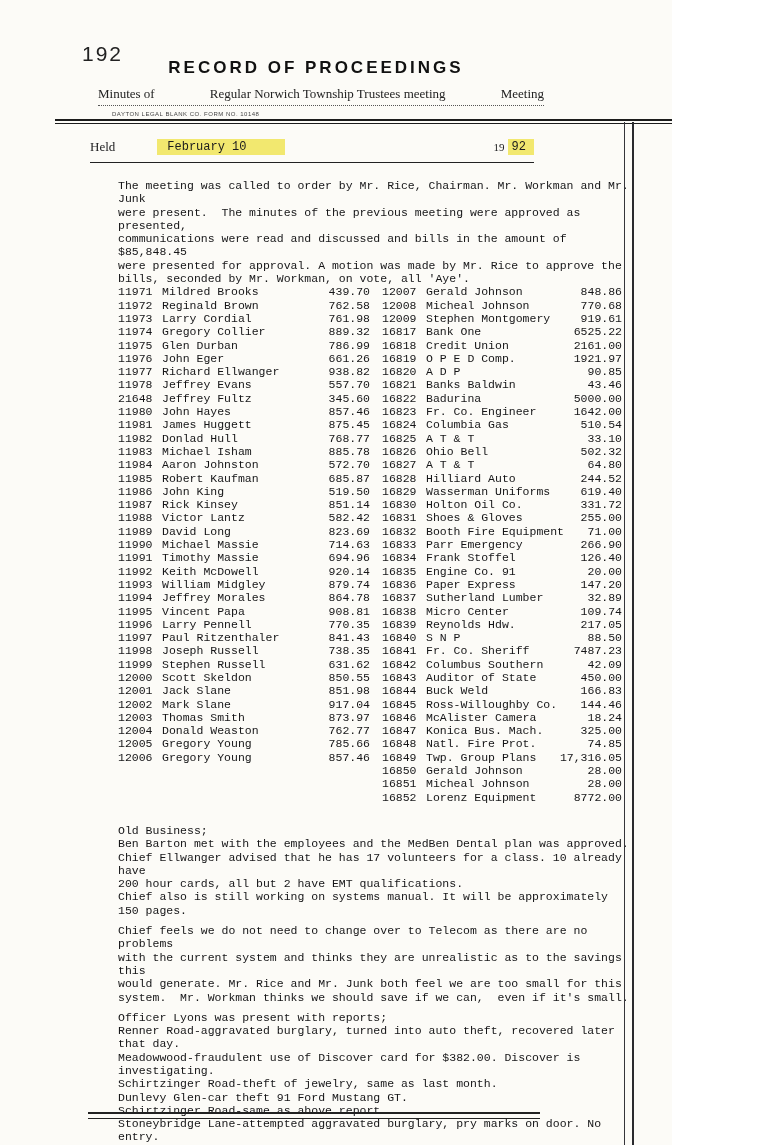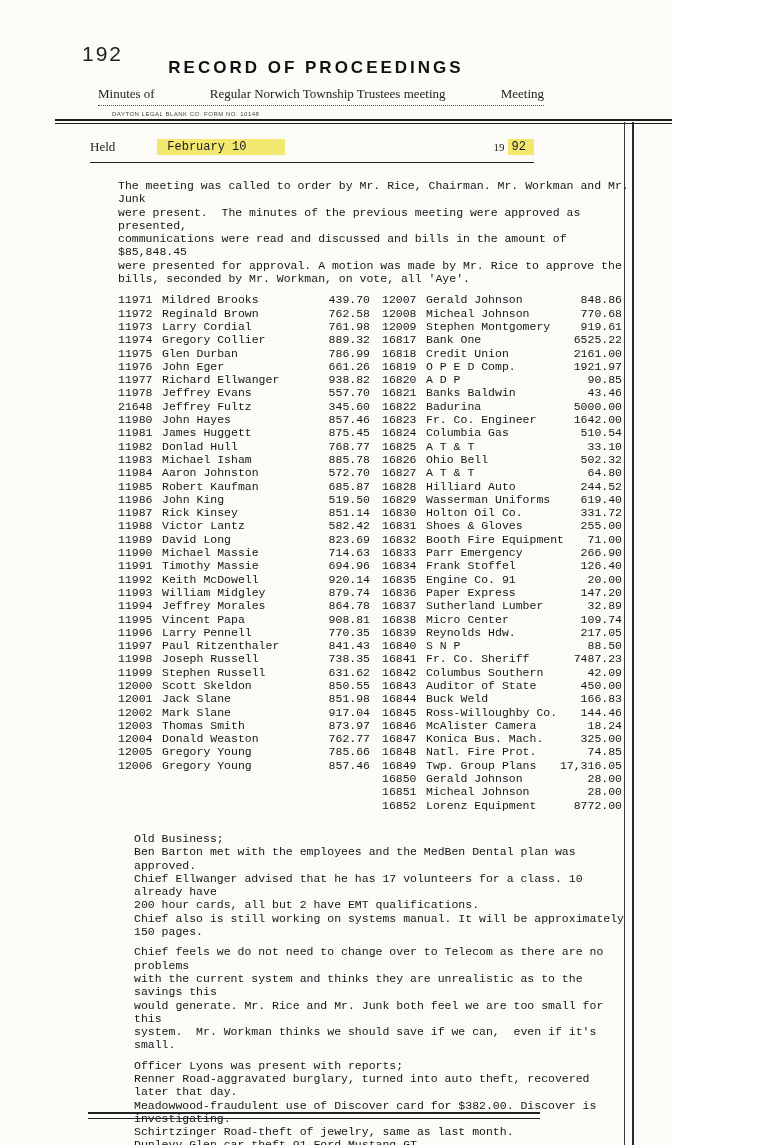--- a/index.html
+++ b/index.html
@@ -44,28 +44,28 @@
   .year-prefix { font-size:11px; }
   .year-value {
     font-family:"Liberation Mono","DejaVu Sans Mono",monospace; font-size:12px;
     background:#f2e86f; padding:1px 8px 1px 4px; margin-left:3px;
   }
   .content {
     top:179px; left:118px; width:512px;
     font-size:11.5px; line-height:13.3px; color:#151517;
   }
   .para { white-space:pre-wrap; }
-  .ledger { display:flex; margin-top:8px; }
+  .ledger { display:flex; }
   .col-left  { width:252px; }
   .col-right { width:240px; margin-left:12px; }
   .lrow { display:flex; }
   .lno  { flex:none; width:44px; }
   .lname{ flex:1; padding-right:4px; }
   .lamt { flex:none; text-align:right; }
-  .paragraphs .para { margin-top:7px;margin-left:16px; }
+  .paragraphs .para { margin-top:7px; }
   .paragraphs .para:first-child { margin-top:20px; }
   .paragraphs .para + .para { margin-top:7px; }
   .vline-inner { top:122px; bottom:0; left:624px; width:1px; background:#35353a; }
   .vline-outer { top:122px; bottom:0; left:632px; width:2px; background:#2a2a2e; }
   .bline-top { top:1112px; left:88px; right:132px; height:2px; background:#222; }
   .bline-bot { top:1118px; left:88px; right:132px; height:1px; background:#222; }
 </style>
 </head>
 <body>
 

